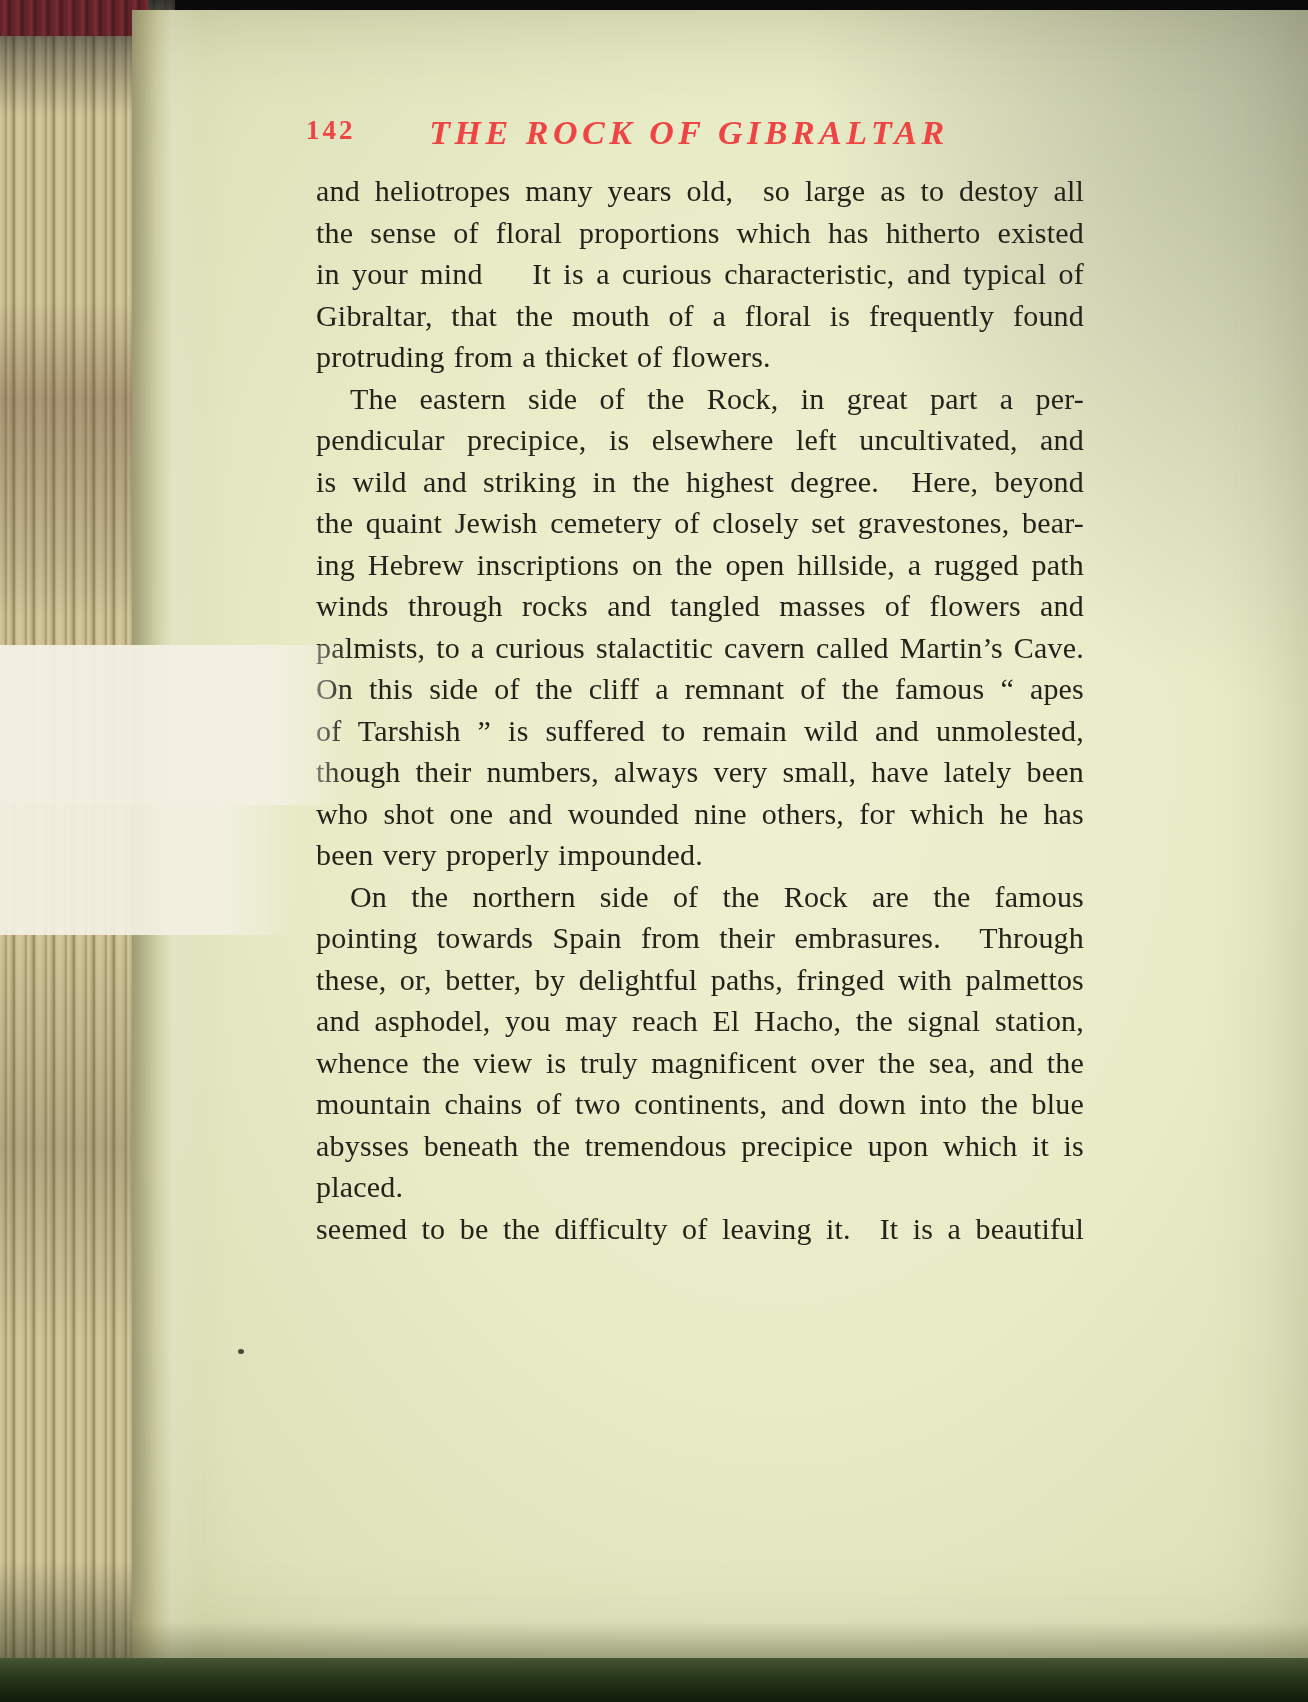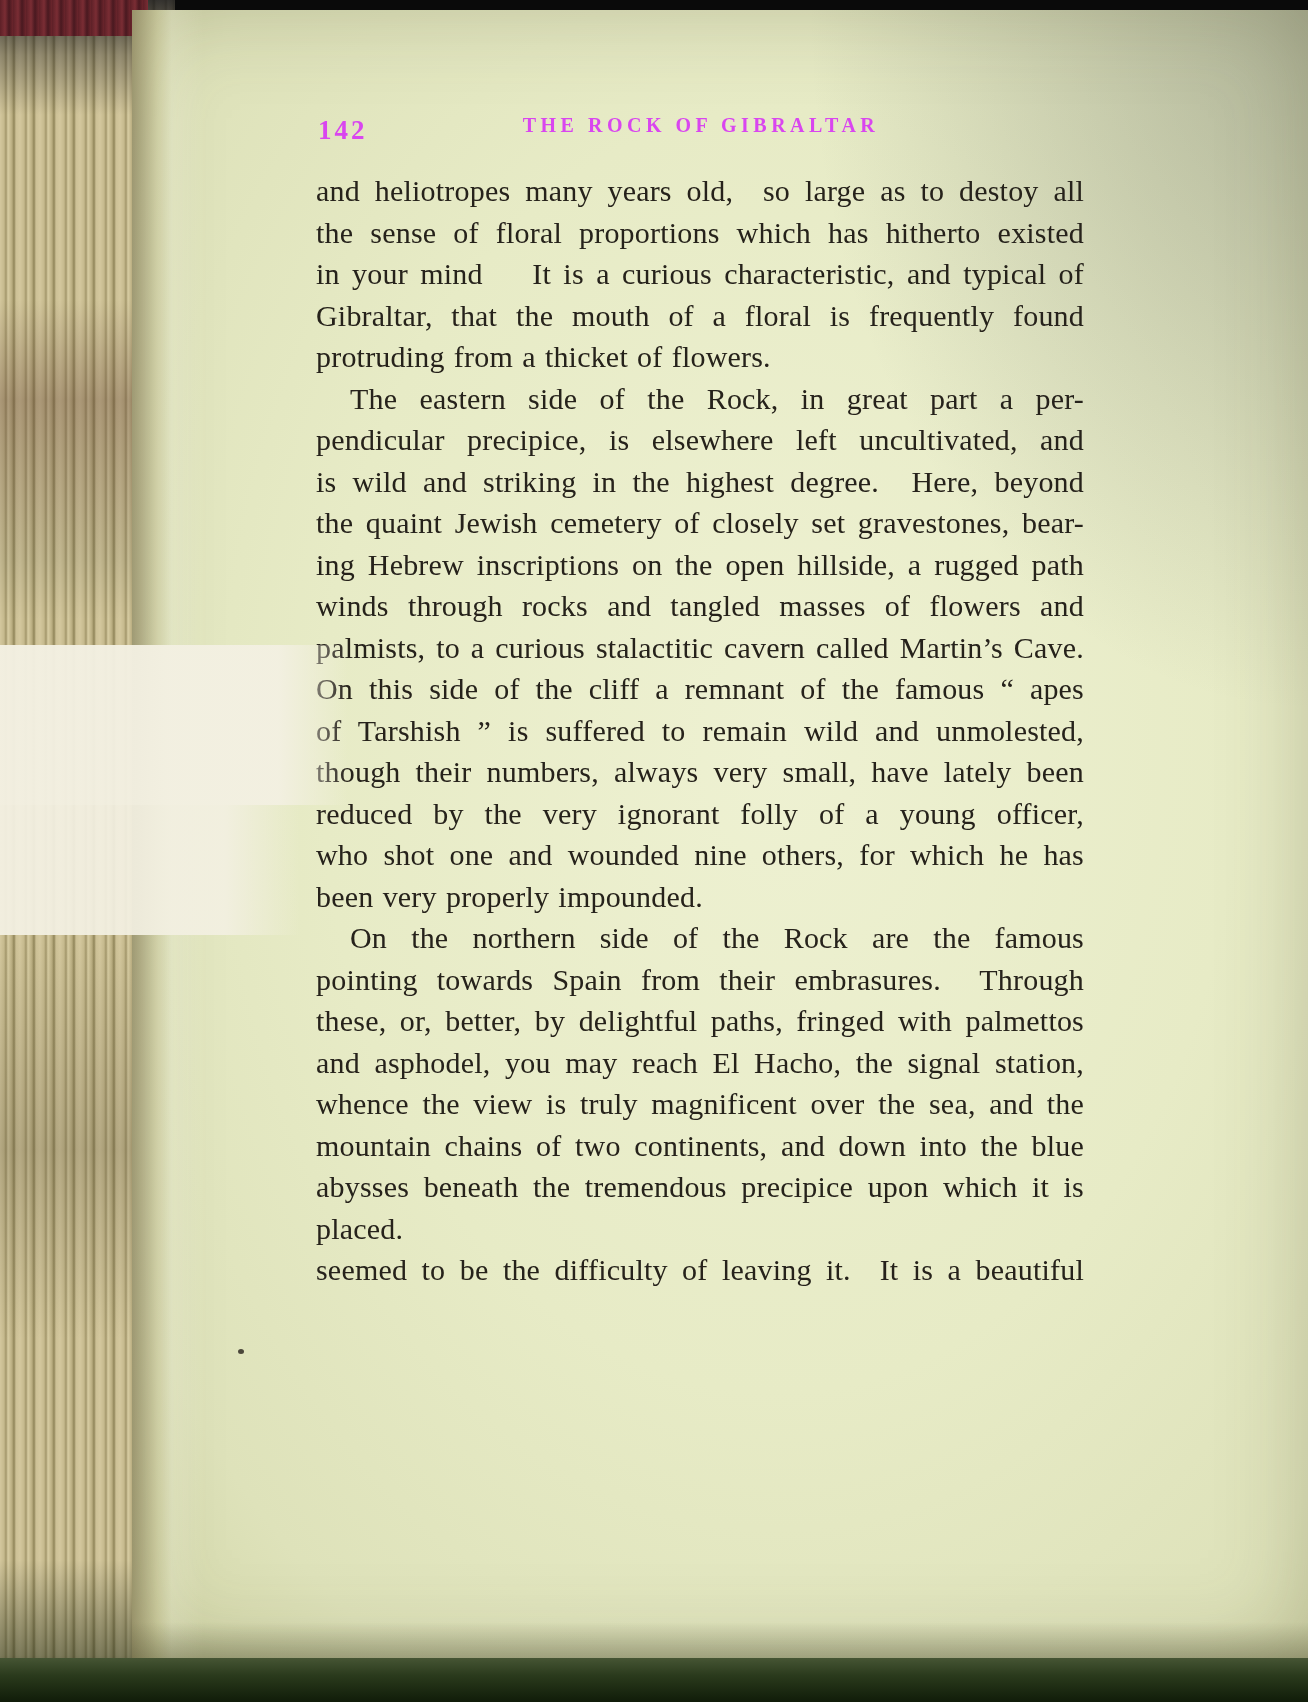--- a/index.html
+++ b/index.html
@@ -53,31 +53,31 @@
     background: linear-gradient(180deg, rgba(0,0,0,0) 0%, rgba(70,70,40,0.35) 100%);
   }
 
   .bottom-band {
     position: absolute; left: 0; bottom: 0; width: 1308px; height: 44px;
     background: linear-gradient(180deg, #465534 0%, #2a3a1c 40%, var(--bottom_band, #101c09) 100%);
   }
 
   
   .header {
-    position: absolute; left: 316px; top: 112px; width: 770px; height: 38px;
-    color: #d946ef;
+    position: absolute; left: 304px; top: 112px; width: 770px; height: 38px;
+    color: #ef4444;
   }
   .page-number {
     position: absolute; left: 2px; top: 3px;
     font-size: 27px; font-weight: bold; letter-spacing: 3px;
   }
   .running-title {
     position: absolute; left: 0; right: 0; top: 2px;
     text-align: center;
-    font-size: 20px; font-weight: bold; letter-spacing: 4.5px;
+    font-size: 34px; font-weight: bold; letter-spacing: 4.5px; font-style: italic;
   }
 
   
   .text-block {
     position: absolute; left: 316px; top: 170px; width: 768px;
   }
   .line {
     font-size: 30px; line-height: 41.5px;
     color: var(--ink, #26221b);
     letter-spacing: 0.2px; word-spacing: 1.5px;
@@ -126,21 +126,20 @@
     <div class="line indent">The eastern side of the Rock, in great part a per-</div>
     <div class="line">pendicular precipice, is elsewhere left uncultivated, and</div>
     <div class="line">is wild and striking in the highest degree.&nbsp;&nbsp;Here, beyond</div>
     <div class="line">the quaint Jewish cemetery of closely set gravestones, bear-</div>
     <div class="line">ing Hebrew inscriptions on the open hillside, a rugged path</div>
     <div class="line">winds through rocks and tangled masses of flowers and</div>
     <div class="line">palmists, to a curious stalactitic cavern called Martin’s Cave.</div>
     <div class="line">On this side of the cliff a remnant of the famous “ apes</div>
     <div class="line">of Tarshish ” is suffered to remain wild and unmolested,</div>
     <div class="line">though their numbers, always very small, have lately been</div>
-    <div class="line">reduced by the very ignorant folly of a young officer,</div>
     <div class="line">who shot one and wounded nine others, for which he has</div>
     <div class="line end">been very properly impounded.</div>
     <div class="line indent">On the northern side of the Rock are the famous</div>
     <div class="line">pointing towards Spain from their embrasures.&nbsp;&nbsp;Through</div>
     <div class="line">these, or, better, by delightful paths, fringed with palmettos</div>
     <div class="line">and asphodel, you may reach El Hacho, the signal station,</div>
     <div class="line">whence the view is truly magnificent over the sea, and the</div>
     <div class="line">mountain chains of two continents, and down into the blue</div>
     <div class="line">abysses beneath the tremendous precipice upon which it is</div>
     <div class="line end">placed.</div>

